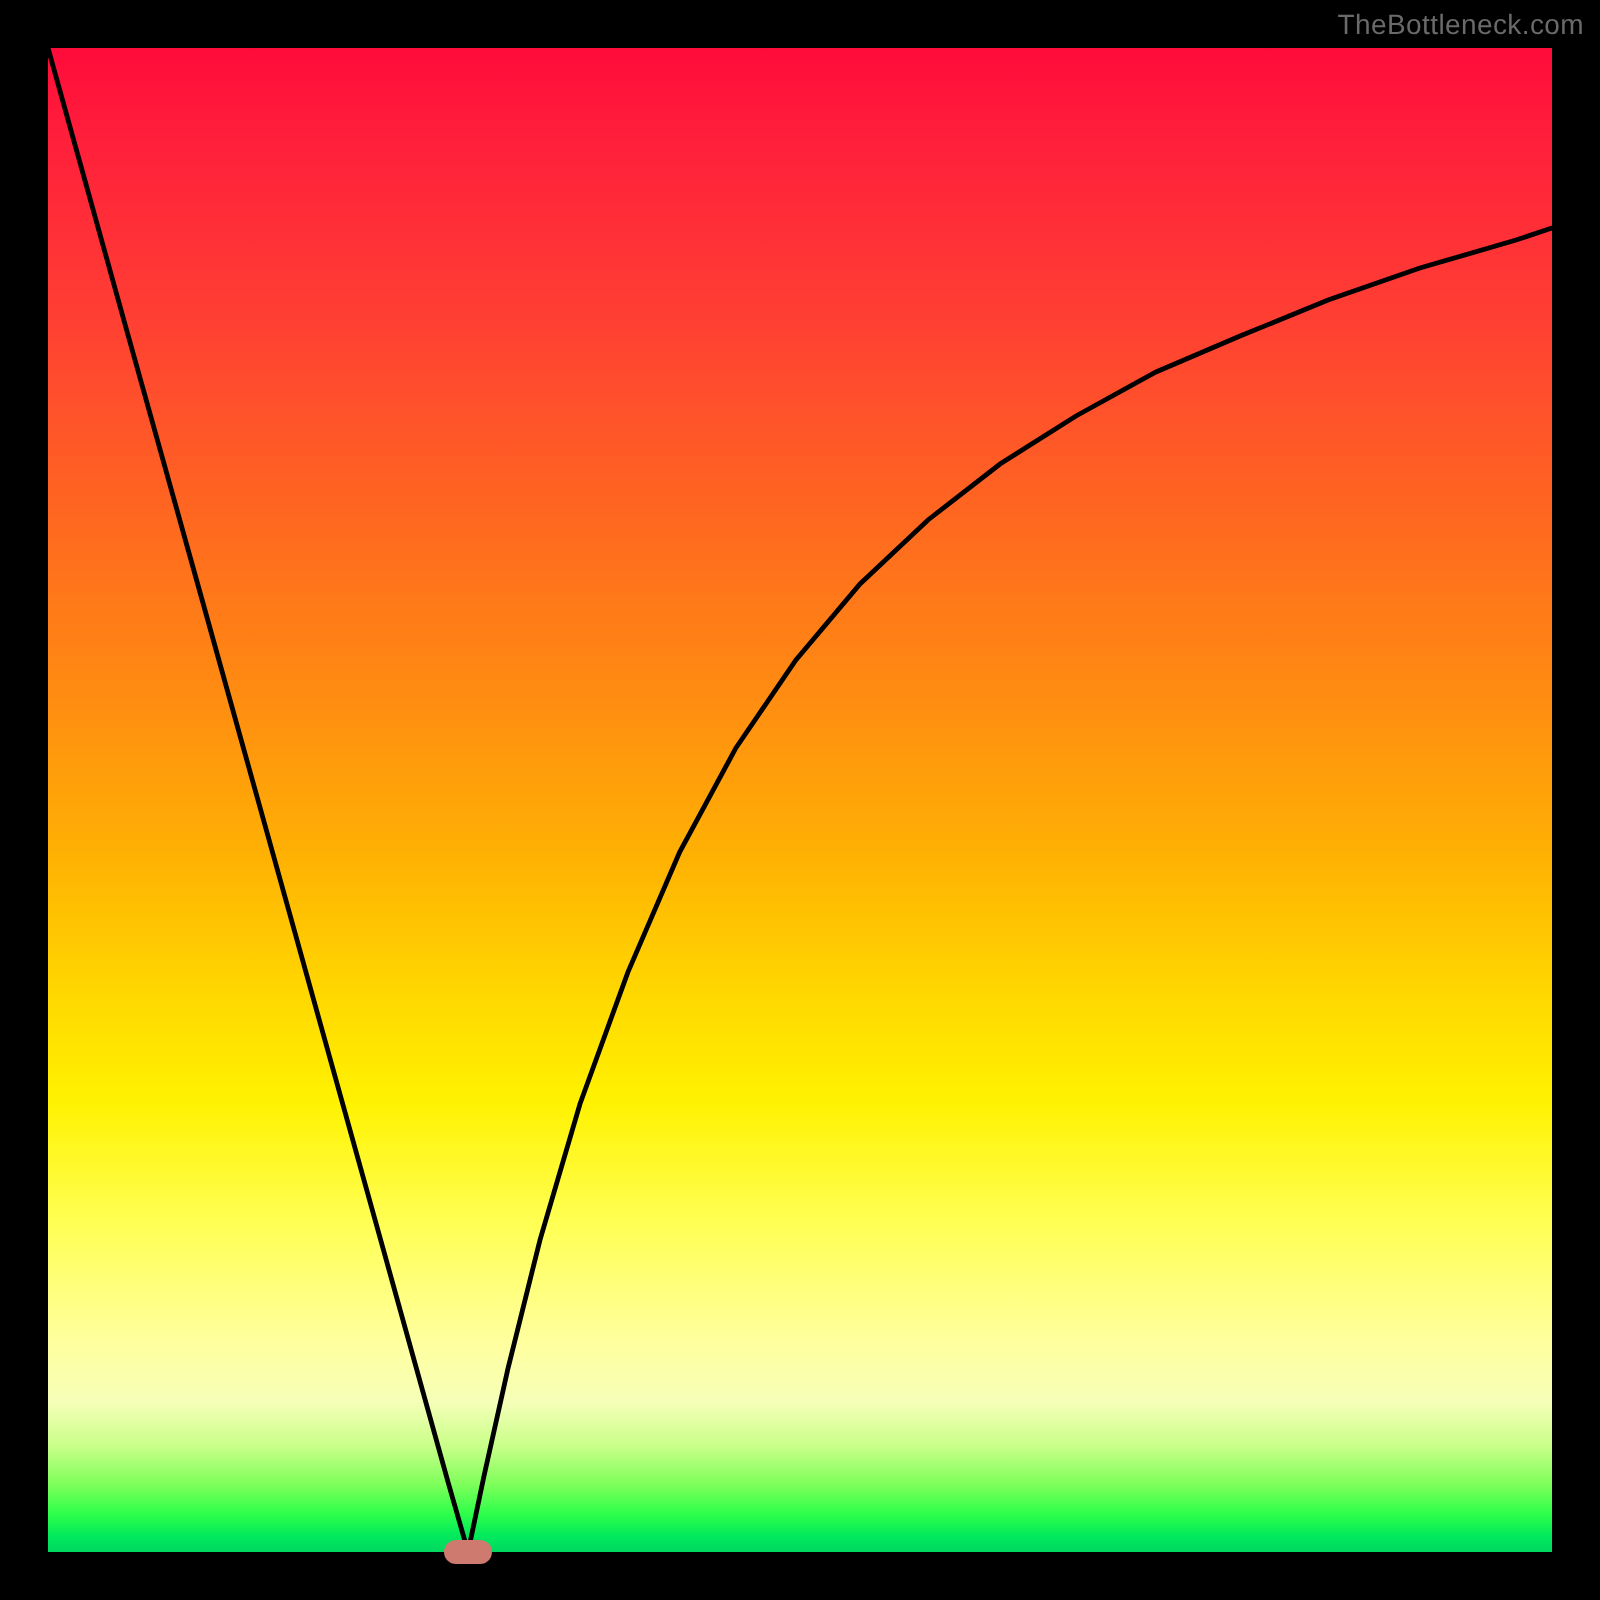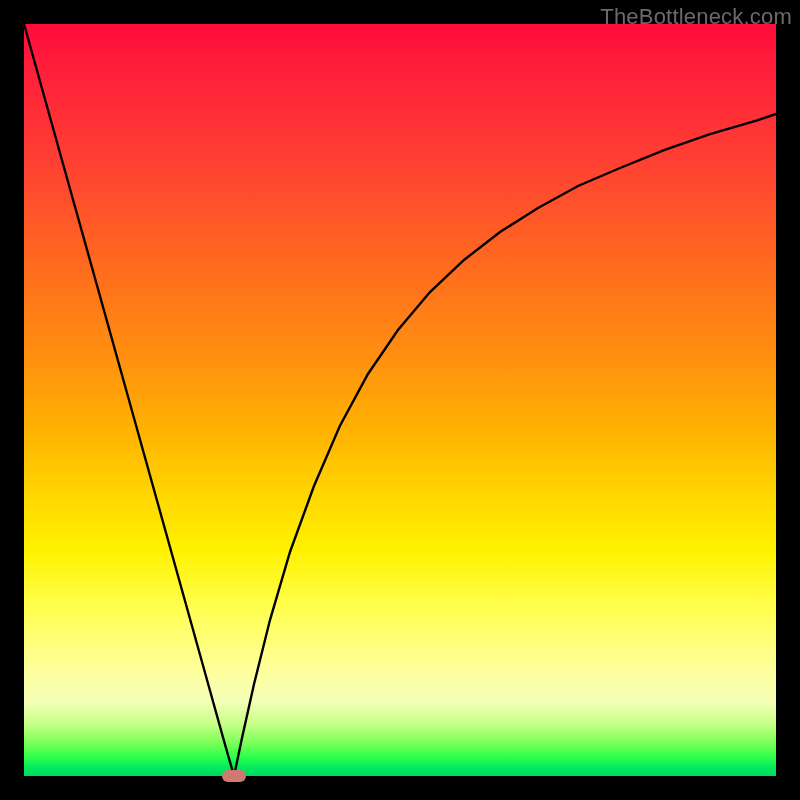--- a/index.html
+++ b/index.html
@@ -53,21 +53,21 @@
     width: 24px;
     height: 12px;
     background: #cf7a6e;
     border-radius: 6px;
   }
   .watermark {
     position: absolute;
     top: 4px;
     right: 8px;
     color: #6a6a6a;
-    font-size: 22px;
+    font-size: 14px;
     letter-spacing: 0.2px;
     font-weight: 400;
     font-family: Arial, Helvetica, sans-serif;
   }
 </style>
 </head>
 <body>
 
 <div class="frame">
   <div class="plot"></div>

